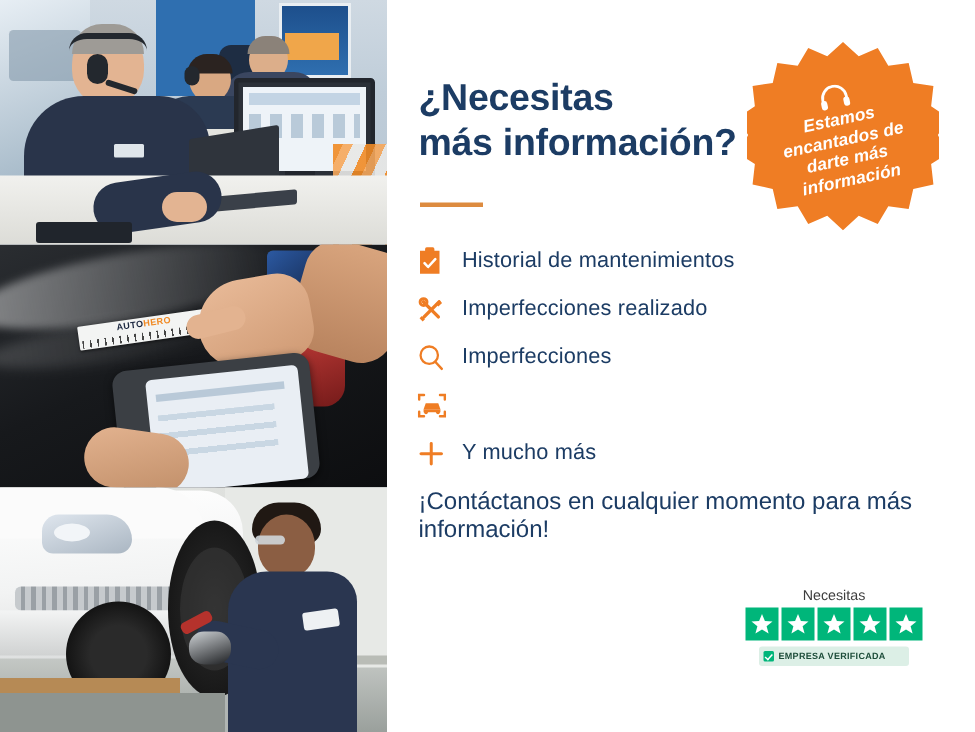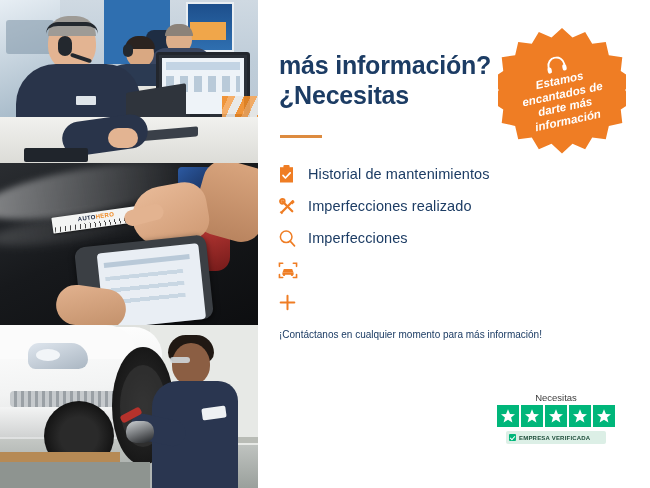--- a/index.html
+++ b/index.html
@@ -163,21 +163,21 @@
   .badge-ico{width:22px;height:16px;margin-bottom:2px;}
   .badge-text{font-size:11.5px;line-height:13.5px;font-weight:bold;text-align:center;
       letter-spacing:.1px;font-style:italic;max-width:104px;}
 
   
   .features{position:absolute;left:20px;top:158px;width:330px;}
   .feat{display:flex;align-items:center;height:32px;text-align:center;}
   .feat-ico{width:30px;height:22px;flex:0 0 30px;display:flex;align-items:center;justify-content:flex-start;}
   .feat-label{font-size:14.5px;color:#1c3c64;letter-spacing:.1px;}
 
-  .paragraph{position:absolute;left:21px;top:325px;width:352px;font-size:10px;line-height:19px;color:#1c3c64;}
+  .paragraph{position:absolute;left:21px;top:325px;width:352px;font-size:16px;line-height:19px;color:#1c3c64;}
 
   
   .tp{position:absolute;left:115px;top:392px;width:270px;height:60px;}
   .tp-logo{position:absolute;left:0;top:12px;display:flex;align-items:center;gap:4px;}
   .tp-logo-text{font-size:22px;font-weight:bold;color:#191919;letter-spacing:-.4px;}
   .tp-right{position:absolute;left:124px;top:0;width:148px;}
   .tp-excelente{font-size:9.5px;color:#3d3d3d;text-align:center;width:118px;}
   .tp-stars{display:flex;gap:2px;margin-top:2px;}
   .tp-star{width:22px;height:22px;background:#00b67a;display:flex;align-items:center;justify-content:center;}
   .tp-verified{margin-top:4px;width:100px;height:13px;background:#dcefe6;border-radius:2px;
@@ -276,22 +276,22 @@
         <div class="glove"></div>
         <div class="lift2"></div>
         <div class="lift"></div>
       </div>
     </div>
   </div>
 
   <div class="content">
 
     <div class="heading">
+      <div>¿Necesitas</div>
       <div>más información?</div>
-      <div>¿Necesitas</div>
     </div>
     <div class="rule"></div>
 
     <div class="badge">
       <div class="badge-shape"></div>
       <div class="badge-inner">
         <svg class="badge-ico" viewBox="0 0 24 18">
           <path d="M3 13 V10 a9 9 0 0 1 18 0 v3" fill="none" stroke="#fff" stroke-width="2.1" stroke-linecap="round"></path>
           <rect x="1.2" y="10.5" width="4.6" height="7" rx="2.2" fill="#fff"></rect>
           <rect x="18.2" y="10.5" width="4.6" height="7" rx="2.2" fill="#fff"></rect>
@@ -357,20 +357,21 @@
 
       <div class="feat">
         <span class="feat-ico">
           <svg width="19" height="19" viewBox="0 0 20 20">
             <g stroke="#ef7d24" stroke-width="2.1" stroke-linecap="round">
               <path d="M10 2.8 V17.2"></path>
                 <path d="M2.8 10 H17.2"></path>
             </g>
           </svg>
         </span>
+        <span class="feat-label">Y mucho más</span>
       </div>
     </div>
 
     <div class="paragraph">
       <div>¡Contáctanos en cualquier momento para más información!</div>
     </div>
 
     <div class="tp">
 
       <div class="tp-right">

